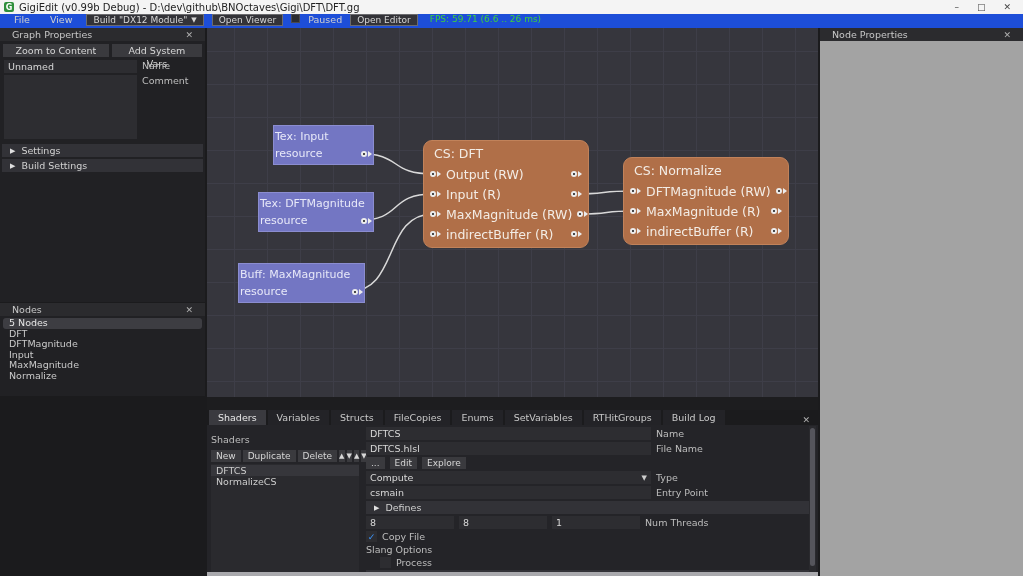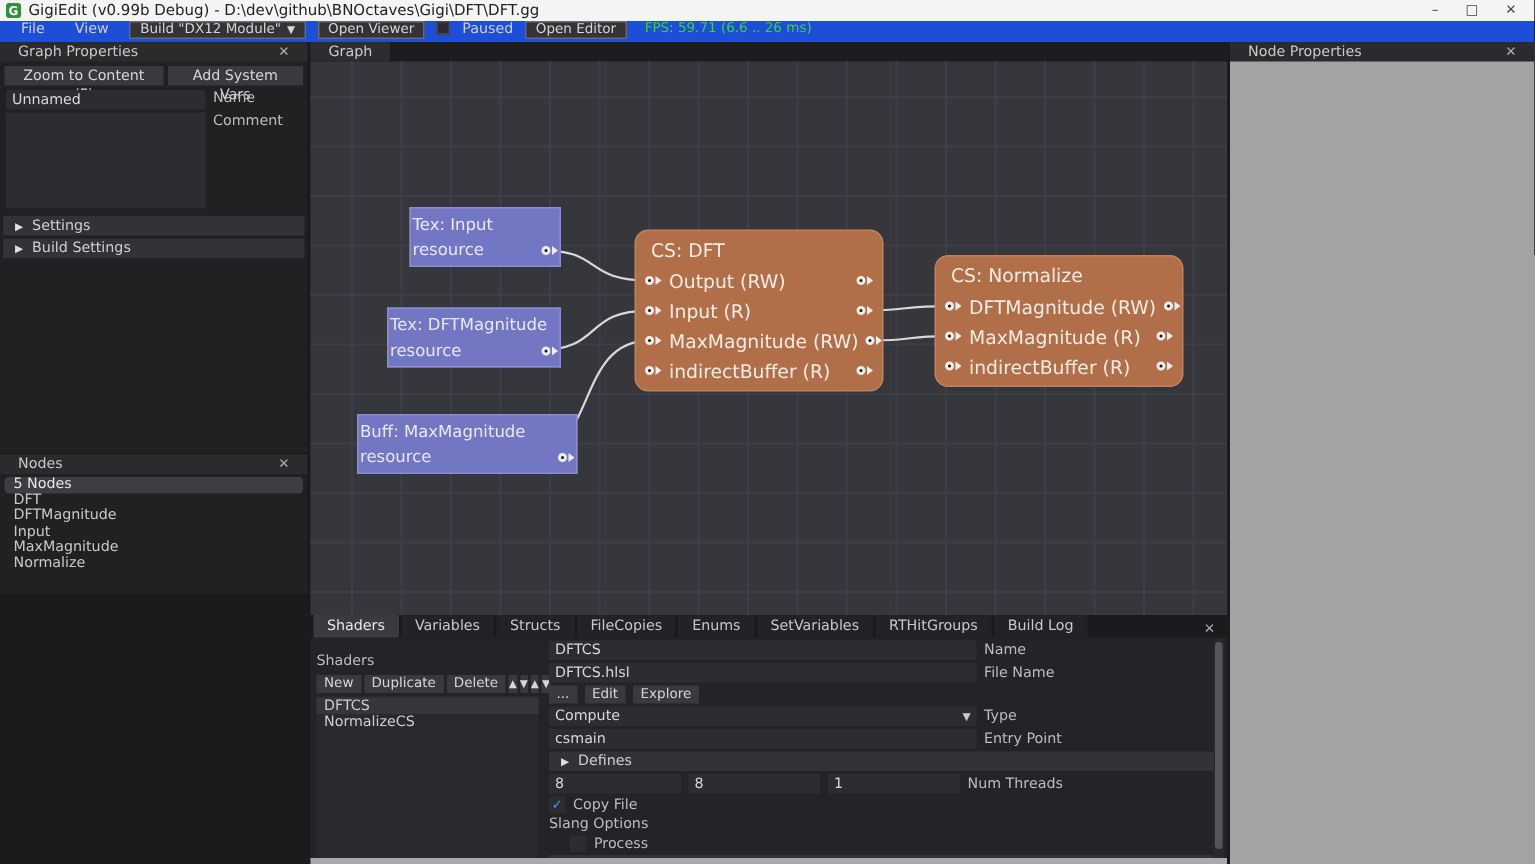--- a/index.html
+++ b/index.html
@@ -182,23 +182,20 @@
       <div class="nitem sel">5 Nodes</div>
       <div class="nitem">DFT</div>
       <div class="nitem">DFTMagnitude</div>
       <div class="nitem">Input</div>
       <div class="nitem">MaxMagnitude</div>
       <div class="nitem">Normalize</div>
     </div>
   </div>
 
   <div class="panel" id="graph-win">
-    <div class="gtabrow">
-      <div class="gtab">Graph</div>
-    </div>
     <div class="canvas">
       <svg class="wires">
           <path d="M 151 125.5 C 196 125.5, 181 146, 226 146" fill="none" stroke="#d9d9d9" stroke-width="1.5"></path>
           <path d="M 151 192.5 C 196 192.5, 181 166, 226 166" fill="none" stroke="#d9d9d9" stroke-width="1.5"></path>
           <path d="M 142 263.5 C 192.4 263.5, 175.6 186, 226 186" fill="none" stroke="#d9d9d9" stroke-width="1.5"></path>
           <path d="M 367 166 C 402.4 166, 390.6 163, 426 163" fill="none" stroke="#d9d9d9" stroke-width="1.5"></path>
           <path d="M 373.34375 186 C 404.9375 186, 394.40625 183, 426 183" fill="none" stroke="#d9d9d9" stroke-width="1.5"></path>
         </svg>
 
       <div class="rnode" style="left:66px;top:97px;width:101px">
@@ -216,21 +213,21 @@
         <div class="rtitle">Tex: DFTMagnitude</div>
         <div class="rline">
           <span>resource</span>
           <span class="pin">
               <i class="dot"></i>
               <i class="arr"></i>
             </span>
         </div>
       </div>
 
-      <div class="rnode" style="left:31px;top:235px;width:147px">
+      <div class="rnode" style="left:31px;top:235px;width:127px">
         <div class="rtitle">Buff: MaxMagnitude</div>
         <div class="rline">
           <span>resource</span>
           <span class="pin">
               <i class="dot"></i>
               <i class="arr"></i>
             </span>
         </div>
       </div>
 

